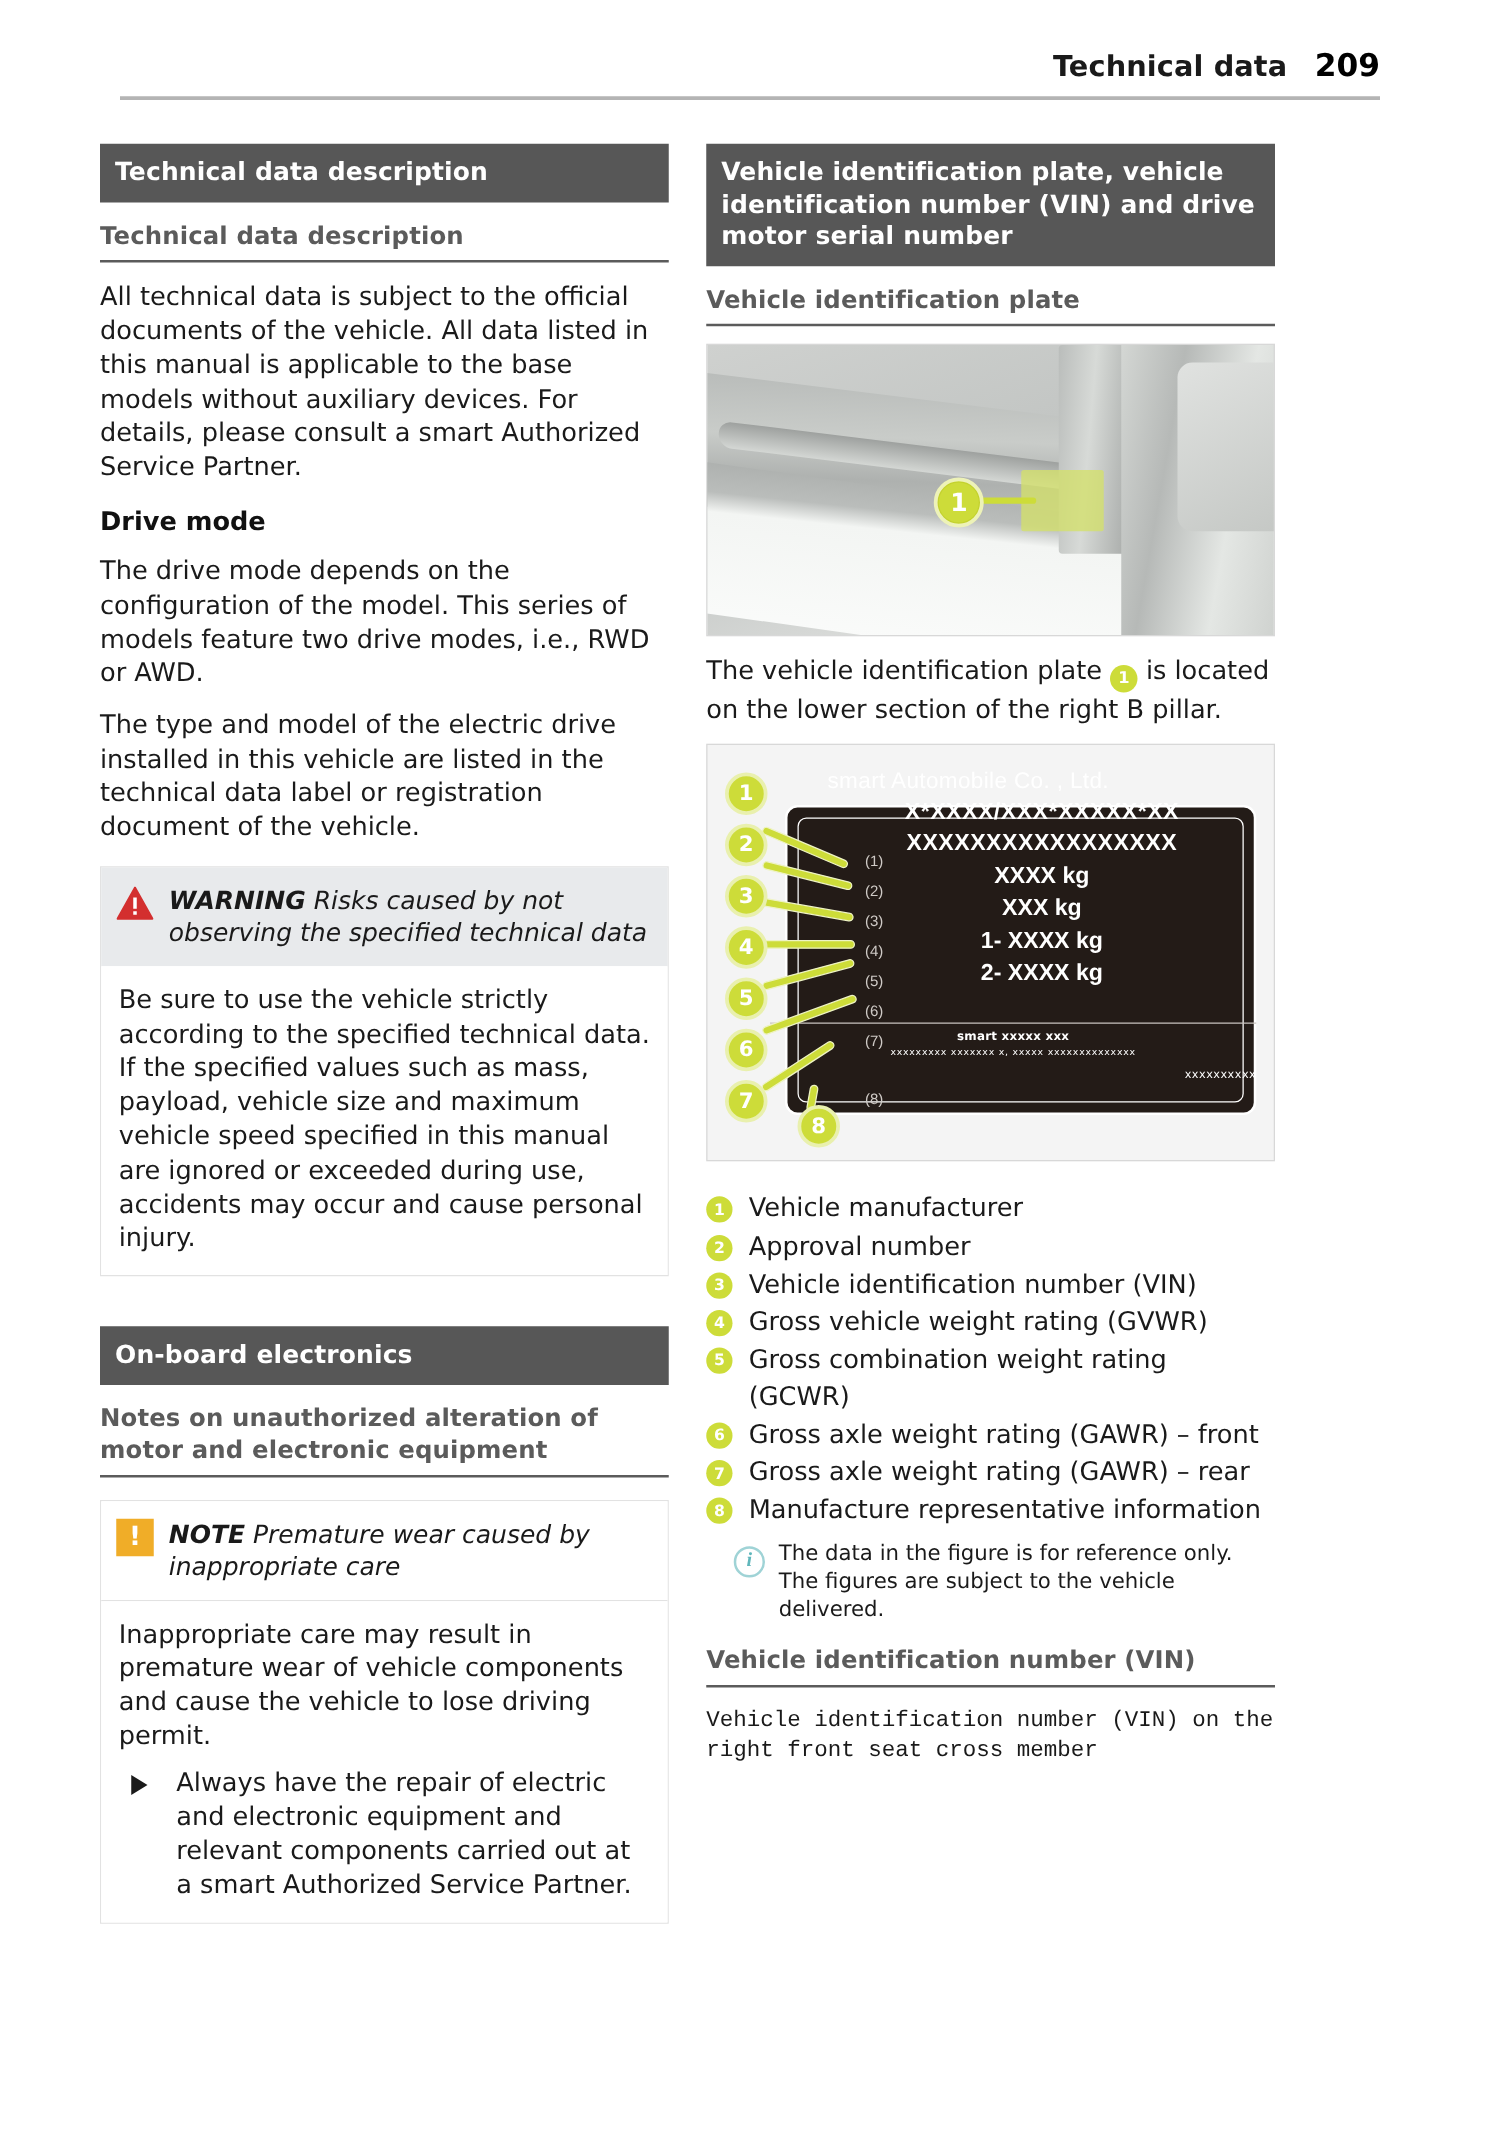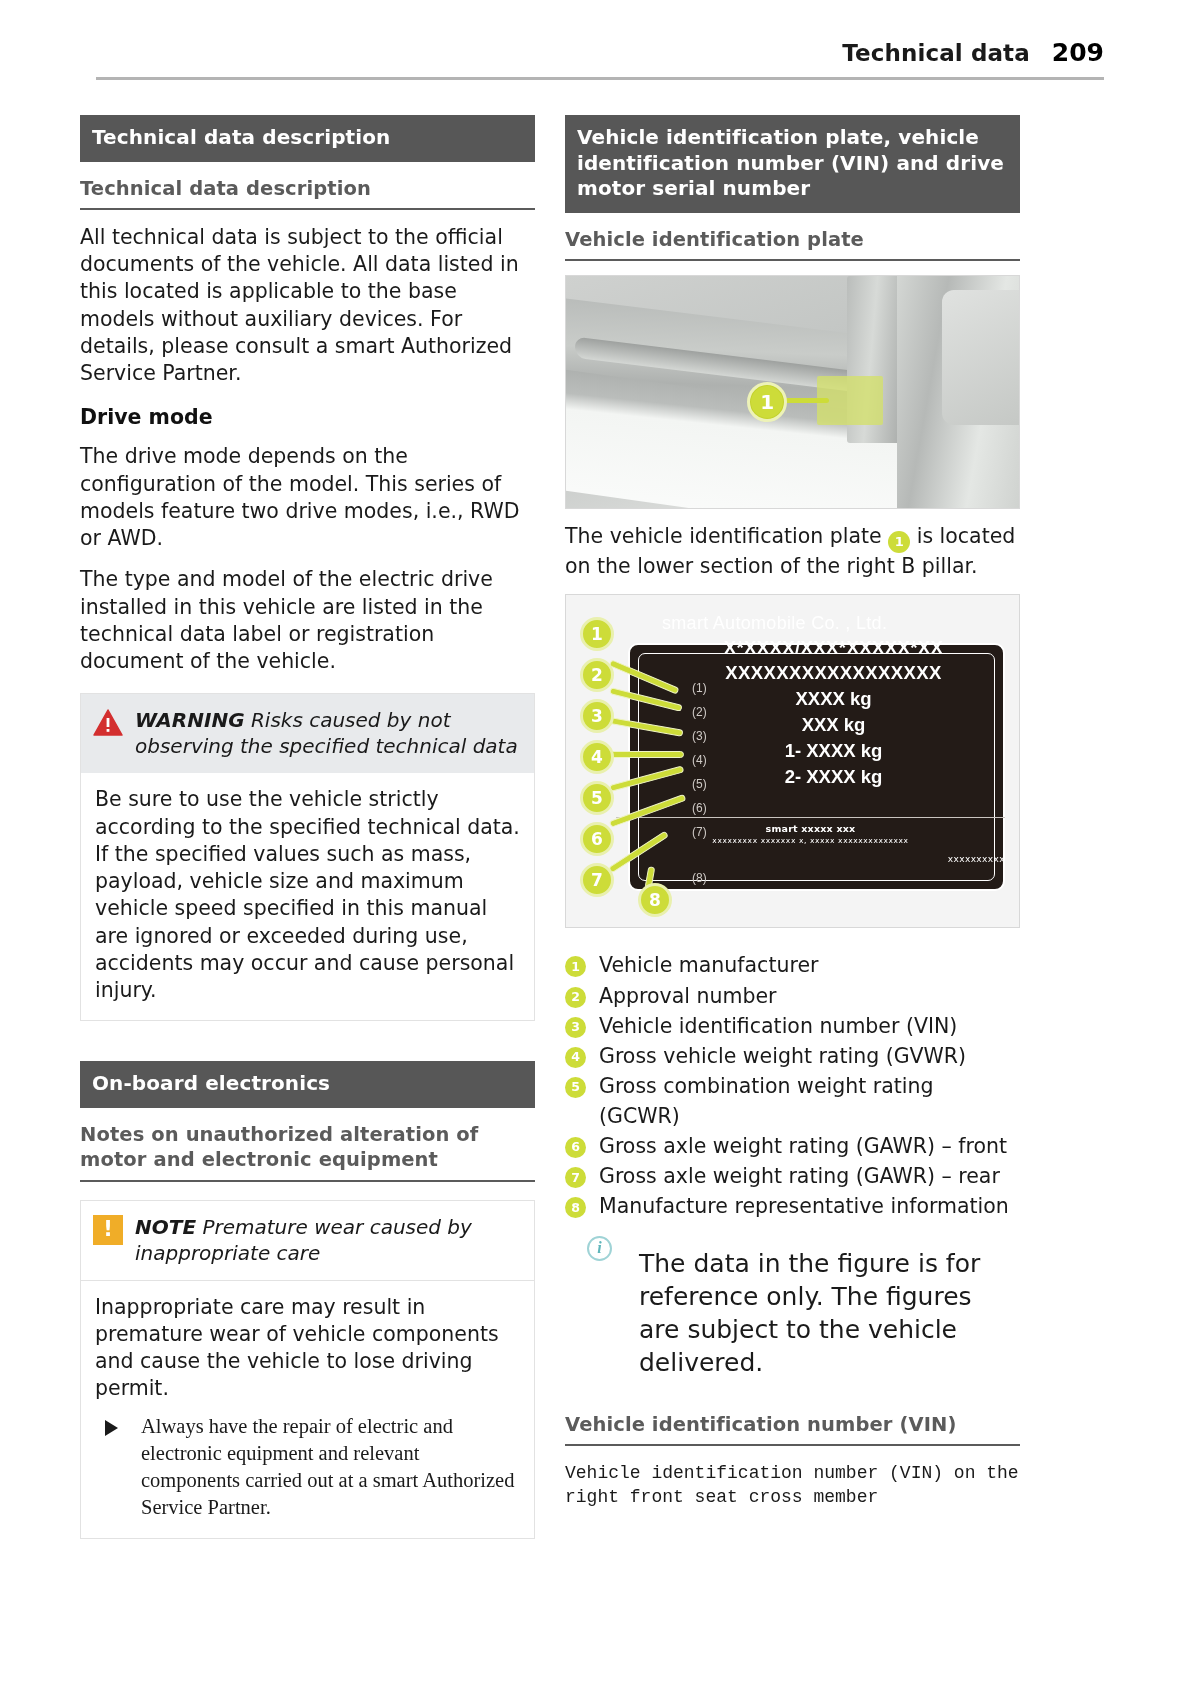--- a/index.html
+++ b/index.html
@@ -73,21 +73,21 @@
   .tri-icon {
     flex:0 0 auto; width:30px; height:27px; position:relative; top:2px;
   }
   .sq-icon {
     flex:0 0 auto; width:30px; height:30px; position:relative; top:1px;
     background:#f0ad28; display:flex; align-items:center; justify-content:center;
   }
   .sq-icon span { color:#fff; font-weight:700; font-size:21px; line-height:1; }
 
   
-  ul.arrow { list-style:none; margin:10px 0 0 0; padding:0;font-family:Liberation Serif, serif; }
+  ul.arrow { list-style:none; margin:10px 0 0 0; padding:0; }
   ul.arrow li {
     font-size:20.5px; line-height:1.33;
     padding-left:46px; position:relative; margin-top:4px;
   }
   ul.arrow li .mk {
     position:absolute; left:10px; top:7px;
     width:0; height:0;
     border-left:13px solid #1a1a1a;
     border-top:8px solid transparent;
     border-bottom:8px solid transparent;
@@ -210,21 +210,21 @@
     display:flex; gap:11px; margin-top:9px; padding-left:22px;
   }
   .info-icon {
     flex:0 0 auto; width:25px; height:25px; border-radius:50%;
     border:2px solid #9fd3d6; color:#5fb6bb;
     font-size:16px; font-weight:700; font-style:italic;
     display:flex; align-items:center; justify-content:center;
     position:relative; top:5px;
     font-family:"Liberation Serif", serif;
   }
-  .infonote p { margin:16px; font-size:25px; line-height:1.33; }
+  .infonote p { margin:0; font-size:17px; line-height:1.33; }
 
   .tail { font-size:18px; line-height:1.33; margin:16px 0 0 0;font-family:Liberation Mono, monospace; }
 </style>
 </head>
 <body>
 
 <div class="page">
 
   <div class="runhead">
     <div class="title">Technical data</div>
@@ -234,21 +234,21 @@
 
   <div class="cols">
 
     <div class="col">
 
       <div class="banner">Technical data description</div>
 
       <div class="subhead">Technical data description</div>
       <div class="subhead-rule"></div>
 
-      <p class="body">All technical data is subject to the official documents of the vehicle. All data listed in this located is applicable to the base models without auxiliary devices. For details, please consult a smart Authorized Service Partner.</p>
+      <p class="body">All technical data is subject to the official documents of the vehicle. All data listed in this manual is applicable to the base models without auxiliary devices. For details, please consult a smart Authorized Service Partner.</p>
 
       <h4 class="bold">Drive mode</h4>
       <p class="body">The drive mode depends on the configuration of the model. This series of models feature two drive modes, i.e., RWD or AWD.</p>
 
       <p class="body">The type and model of the electric drive installed in this vehicle are listed in the technical data label or registration document of the vehicle.</p>
 
       <div class="admon">
         <div class="admon-head">
           <span class="tri-icon">
             <svg width="30" height="27" viewBox="0 0 30 27">

